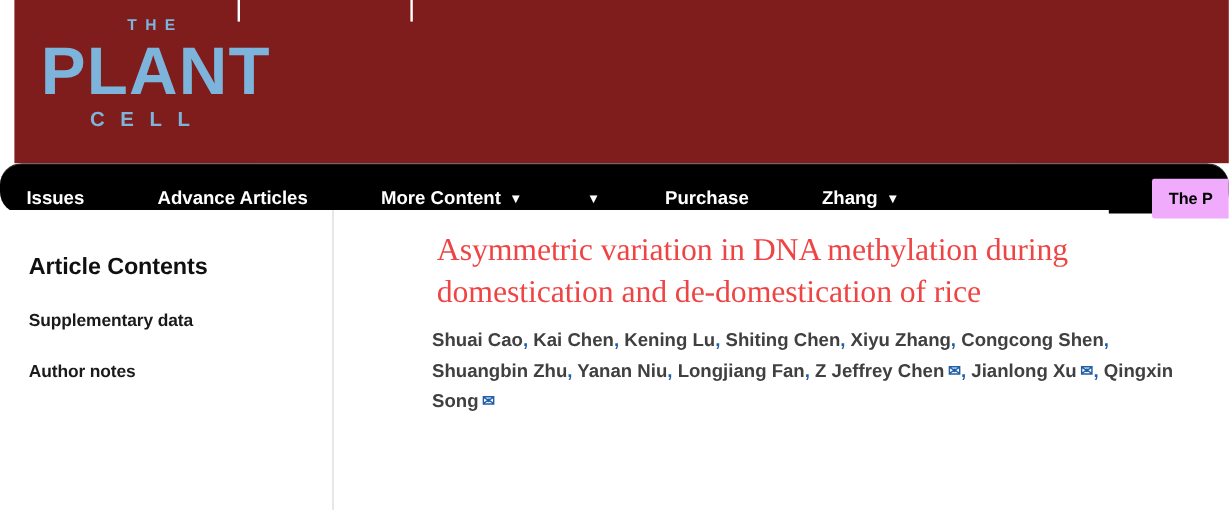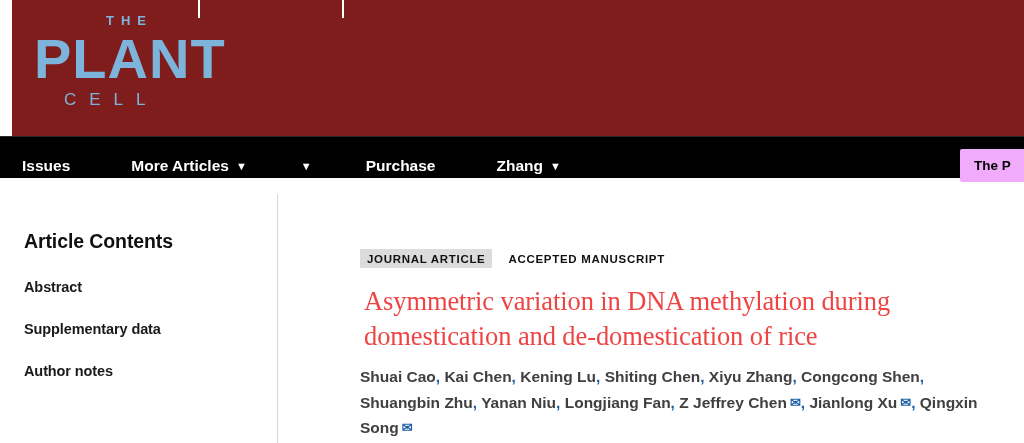--- a/index.html
+++ b/index.html
@@ -40,32 +40,33 @@
     font-size: 56px;
     font-weight: bold;
     letter-spacing: 1px;
     line-height: 58px;
     margin-top: 2px;
     font-family: "Liberation Sans", sans-serif;
   }
   .logo-cell {
     color: #7db4dc;
     font-size: 17px;
-    font-weight: normal;
+    font-weight: bold;
     letter-spacing: 13px;
-    margin-left: 30px;
+    margin-left: 41px;
     line-height: 20px;
     margin-top: 2px;
   }
 
   
   .navbar {
     position: absolute; top: 136px; left: 0; width: 1024px; height: 42px;
     background: #000000;
     border-top: 1px solid #2a2a2a;
+    border-radius: 18px;
   }
   .nav-items {
     position: absolute; left: 22px; top: 0; height: 57px;
     display: flex; align-items: center; gap: 0px;
   }
   .nav-item {
     color: #ffffff;
     font-size: 15.5px;
     font-weight: bold;
     padding: 0 27px 0 0;
@@ -82,21 +83,21 @@
     position: absolute; right: 0; top: 12px;
     background: #f0abfc; color: #000;
     font-size: 13.5px; font-weight: bold;
     padding: 9px 12px 9px 14px;
     width: 64px; overflow: hidden; white-space: nowrap;
     border-radius: 2px 0 0 2px;
   }
 
   
   .body-area {
-    position: absolute; top: 194px; left: 0; width: 924px; height: 250px;
+    position: absolute; top: 175px; left: 0; width: 924px; height: 250px;
     background: #ffffff;
   }
 
   .sidebar {
     position: absolute; left: 0; top: 0; width: 278px; height: 250px;
     border-right: 1px solid #d8d8d8;
     padding: 36px 0 0 24px;
   }
   .sidebar h2 {
     margin: 0 0 26px 0;
@@ -183,21 +184,25 @@
     </div>
   </div>
 
   <div class="navbar">
     <div class="nav-items">
       <div class="nav-item">
         <span>Issues</span>
         <span class="caret"></span>
       </div>
       <div class="nav-item">
-        <span>More Articles</span>
+        <span>Advance Articles</span>
+        <span class="caret"></span>
+      </div>
+      <div class="nav-item">
+        <span>More Content</span>
         <span class="caret">▼</span>
       </div>
       <div class="nav-item">
         <span class="caret">▼</span>
       </div>
       <div class="nav-item">
         <span>Purchase</span>
         <span class="caret"></span>
       </div>
       <div class="nav-item">
@@ -205,30 +210,25 @@
         <span class="caret">▼</span>
       </div>
     </div>
     <div class="nav-tab-right">The P</div>
   </div>
 
   <div class="body-area">
 
     <div class="sidebar">
       <h2>Article Contents</h2>
-      <span class="side-link">Abstract</span>
       <span class="side-link">Supplementary data</span>
       <span class="side-link">Author notes</span>
     </div>
 
     <div class="main">
-      <div class="tag-row">
-        <span class="badge">JOURNAL ARTICLE</span>
-        <span class="subtype">ACCEPTED MANUSCRIPT</span>
-      </div>
       <h1 class="article-title">Asymmetric variation in DNA methylation during domestication and de-domestication of rice</h1>
       <div class="authors">
         <a>Shuai Cao</a><span class="sep">, </span><a>Kai Chen</a><span class="sep">, </span><a>Kening Lu</a><span class="sep">, </span><a>Shiting Chen</a><span class="sep">, </span><a>Xiyu Zhang</a><span class="sep">, </span><a>Congcong Shen</a><span class="sep">, </span><a>Shuangbin Zhu</a><span class="sep">, </span><a>Yanan Niu</a><span class="sep">, </span><a>Longjiang Fan</a><span class="sep">, </span><a>Z Jeffrey Chen</a><span class="mail">✉</span><span class="sep">, </span><a>Jianlong Xu</a><span class="mail">✉</span><span class="sep">, </span><a>Qingxin Song</a><span class="mail">✉</span>
       </div>
     </div>
 
   </div>
 </div>
 
 </body></html>

